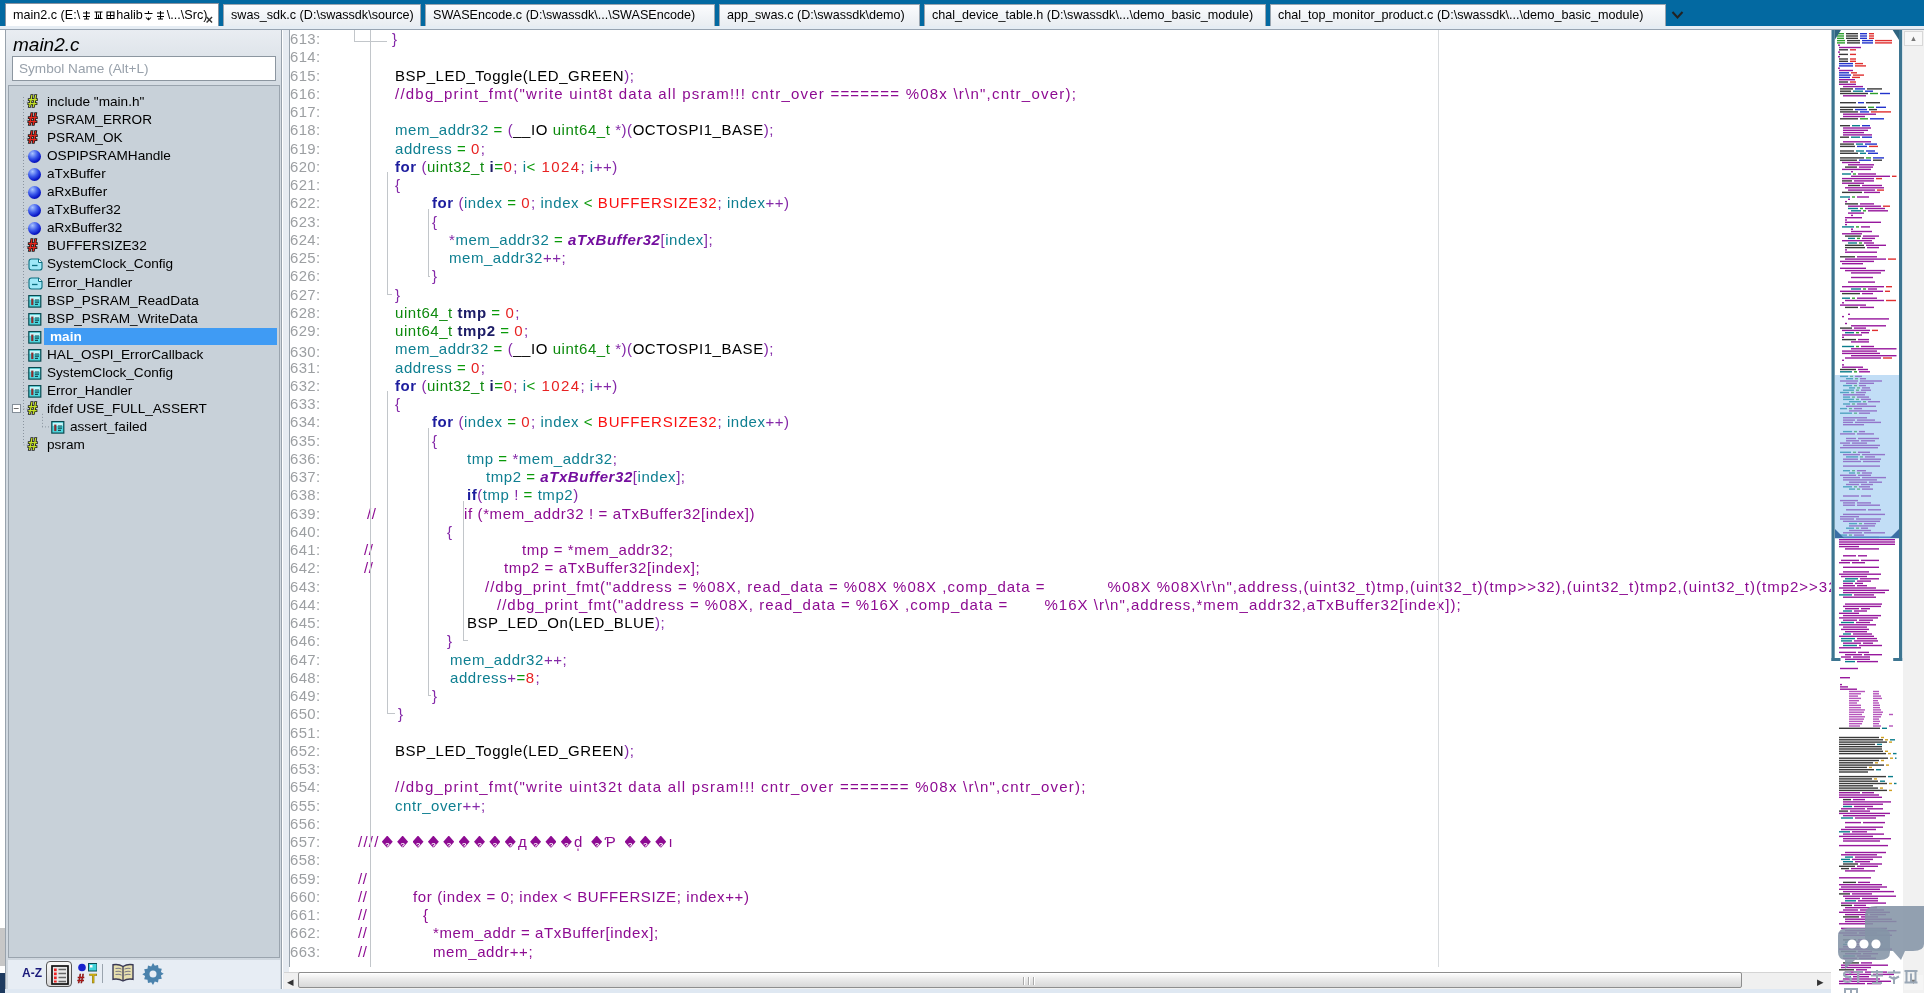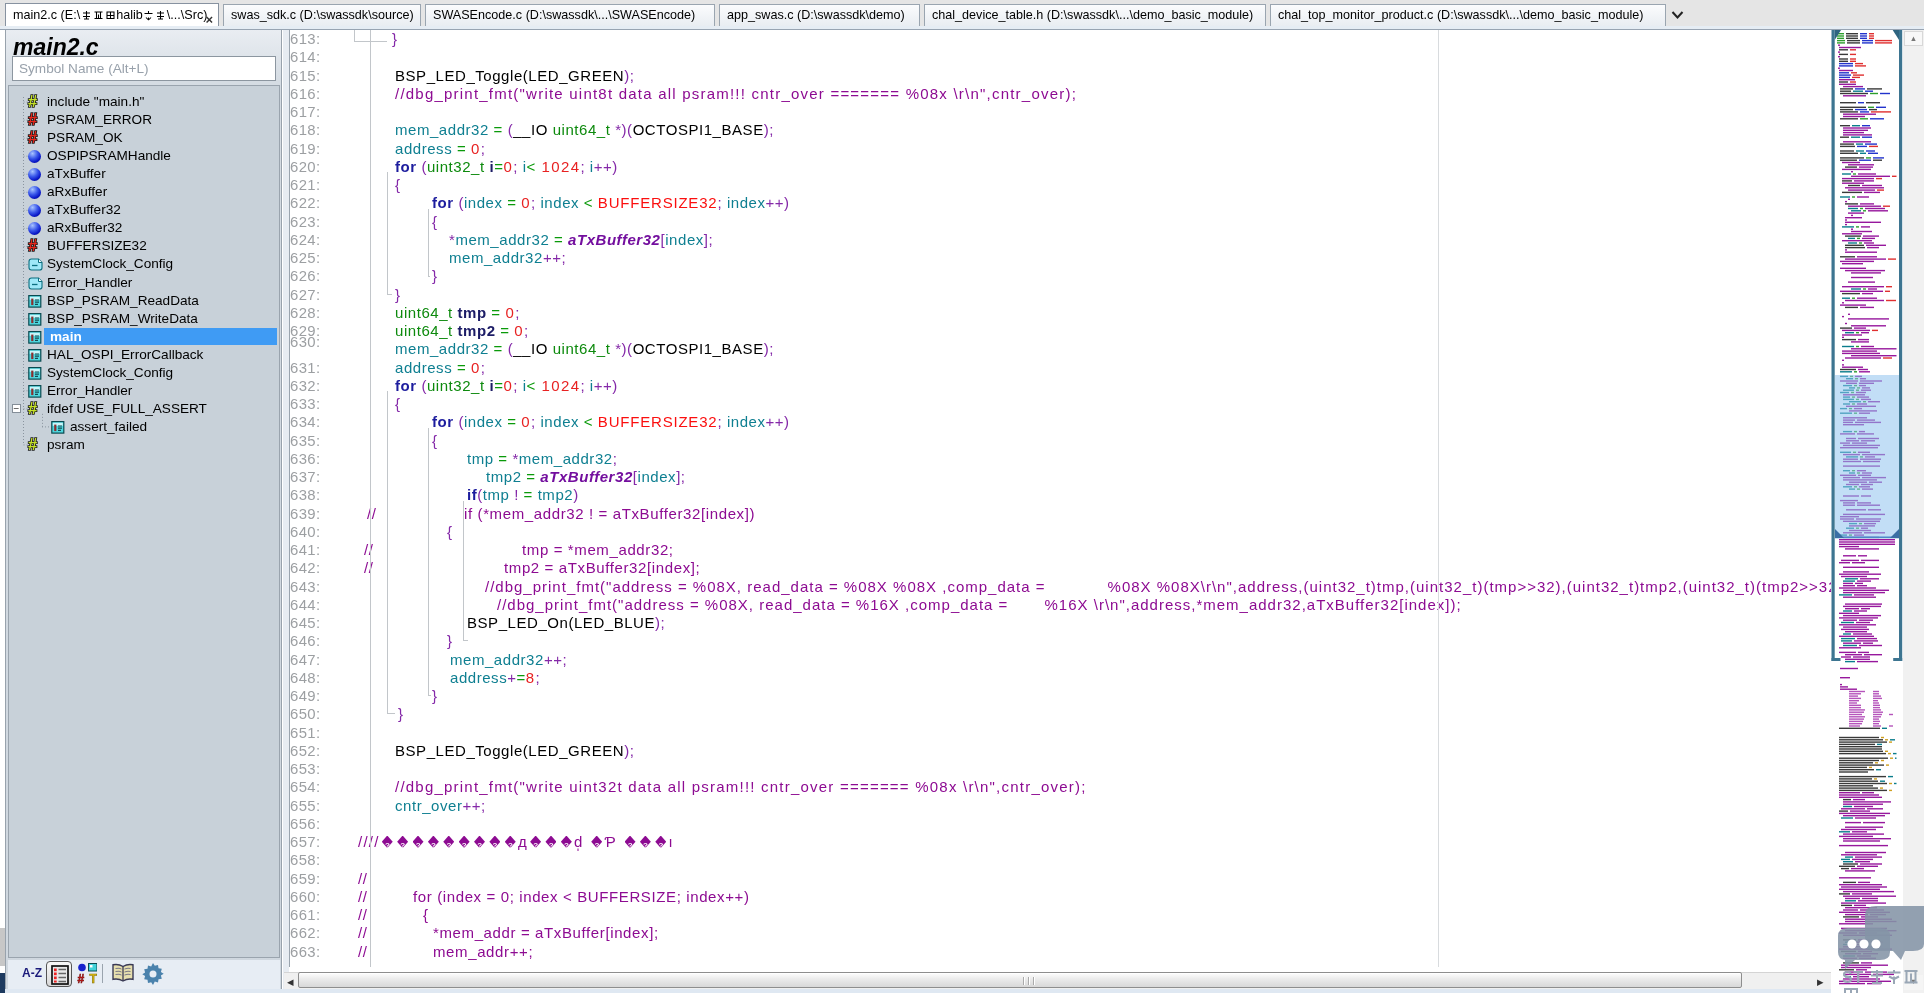--- a/index.html
+++ b/index.html
@@ -1,25 +1,25 @@
 <!DOCTYPE html>
 <html><head><meta charset="utf-8"><title>main2.c</title>
 <style>
 *{margin:0;padding:0;box-sizing:border-box}
 html,body{width:1924px;height:993px;overflow:hidden;background:#fff;font-family:"Liberation Sans",sans-serif}
 #page{position:relative;width:1924px;height:993px}
-#tabbar{position:absolute;left:0;top:0;width:1924px;height:30px;background:#e5e5e5}
+#tabbar{position:absolute;left:0;top:0;width:1924px;height:30px;background:#0369a1}
 .tab{position:absolute;top:4px;height:22px;background:linear-gradient(#fbfcfd,#e9edf2);border:1px solid #9aa5b0;border-bottom:none;font-size:12.6px;color:#000;line-height:21px;white-space:nowrap;padding:0 7px;overflow:hidden}
 .tab.active{background:#fff;top:3px;height:24px;line-height:23px;border-color:#8792a0}
 #tabbar .under{position:absolute;left:0;top:26px;width:1924px;height:4px;background:#e6edf4;border-bottom:1px solid #98a4b2}
 .tx{display:inline-block;margin-left:5px;color:#333;font-weight:bold;font-size:13px}
 .cjk{display:inline-block;position:relative;vertical-align:-2px;margin:0 0.5px}
 .cjk svg{position:absolute;left:0;top:0}
 #side{position:absolute;left:5px;top:30px;width:277px;height:963px;background:linear-gradient(#e9edf2,#d5dce3 52px,#cfd7df);border-left:1px solid #98a2ac;border-right:1px solid #98a2ac}
-#side h1{font-size:23px;font-style:italic;font-weight:bold;color:#000;position:absolute;left:7px;top:4px}
+#side h1{font-size:19px;font-style:italic;font-weight:normal;color:#000;position:absolute;left:7px;top:4px}
 #sbox{position:absolute;left:6px;top:26px;width:264px;height:25px;background:#fff;border:1px solid #8c96a0}
 #sbox span{position:absolute;left:6px;top:4px;font-size:13.6px;color:#98a1ab}
 #tree{position:absolute;left:2px;top:55px;width:272px;height:873px;background:#c8d1d9;border:1px solid #9aa4ae;overflow:hidden}
 .ti{position:absolute;height:18px;font-size:13.6px;color:#000;line-height:18px;white-space:nowrap}
 .ti .lbl{position:absolute;left:38px;top:0}
 .ti.sel .lbl{color:#fff;font-weight:bold;left:41px}
 .selbg{position:absolute;left:35px;width:233px;height:17.5px;background:#3f9bf4}
 .icon{position:absolute;left:19px;top:2px}
 .hash{position:absolute;left:18px;top:0px}
 .sphere{position:absolute;left:19px;top:2.5px;width:13px;height:13px;border-radius:50%;background:radial-gradient(circle at 4.5px 3.5px,#a8c4ff 0%,#3a58ea 40%,#0a18c8 68%,#000868)}
@@ -304,21 +304,21 @@
       <span class="num" style="left:0;top:219.00px">625:</span>
       <span class="cl" style="left:159.0px;top:219.00px"><span class="t">mem_addr32</span><span class="p">++;</span></span>
       <span class="num" style="left:0;top:237.25px">626:</span>
       <span class="cl" style="left:142.0px;top:237.25px"><span class="p">}</span></span>
       <span class="num" style="left:0;top:255.50px">627:</span>
       <span class="cl" style="left:105.0px;top:255.50px"><span class="p">}</span></span>
       <span class="num" style="left:0;top:273.75px">628:</span>
       <span class="cl" style="left:105.0px;top:273.75px"><span class="ty">uint64_t</span><span class="bd"> tmp</span><span class="g"> = </span><span class="r">0</span><span class="p">;</span></span>
       <span class="num" style="left:0;top:292.00px">629:</span>
       <span class="cl" style="left:105.0px;top:292.00px"><span class="ty">uint64_t</span><span class="bd"> tmp2</span><span class="g"> = </span><span class="r">0</span><span class="p">;</span></span>
-      <span class="num" style="left:0;top:303px">630:</span>
+      <span class="num" style="left:0;top:313px">630:</span>
       <span class="cl" style="left:105.0px;top:310.25px"><span class="t">mem_addr32</span><span class="g"> = </span><span class="p">(</span><span class="b">__IO</span><span class="ty"> uint64_t</span><span class="p"> *)(</span><span class="b">OCTOSPI1_BASE</span><span class="p">);</span></span>
       <span class="num" style="left:0;top:328.50px">631:</span>
       <span class="cl" style="left:105.0px;top:328.50px"><span class="t">address</span><span class="g"> = </span><span class="r">0</span><span class="p">;</span></span>
       <span class="num" style="left:0;top:346.75px">632:</span>
       <span class="cl" style="left:105.0px;top:346.75px"><span class="k">for</span><span class="b"> </span><span class="p">(</span><span class="ty">uint32_t</span><span class="bd"> i</span><span class="g">=</span><span class="r">0</span><span class="p">;</span><span class="t"> i</span><span class="g">&lt;</span><span class="r"> 1024</span><span class="p">;</span><span class="t"> i</span><span class="p">++)</span></span>
       <span class="num" style="left:0;top:365.00px">633:</span>
       <span class="cl" style="left:105.0px;top:365.00px"><span class="p">{</span></span>
       <span class="num" style="left:0;top:383.25px">634:</span>
       <span class="cl" style="left:142.0px;top:383.25px"><span class="k">for</span><span class="b"> </span><span class="p">(</span><span class="t">index</span><span class="g"> = </span><span class="r">0</span><span class="p">;</span><span class="t"> index</span><span class="g"> &lt; </span><span class="R">BUFFERSIZE32</span><span class="p">;</span><span class="t"> index</span><span class="p">++)</span></span>
       <span class="num" style="left:0;top:401.50px">635:</span>

